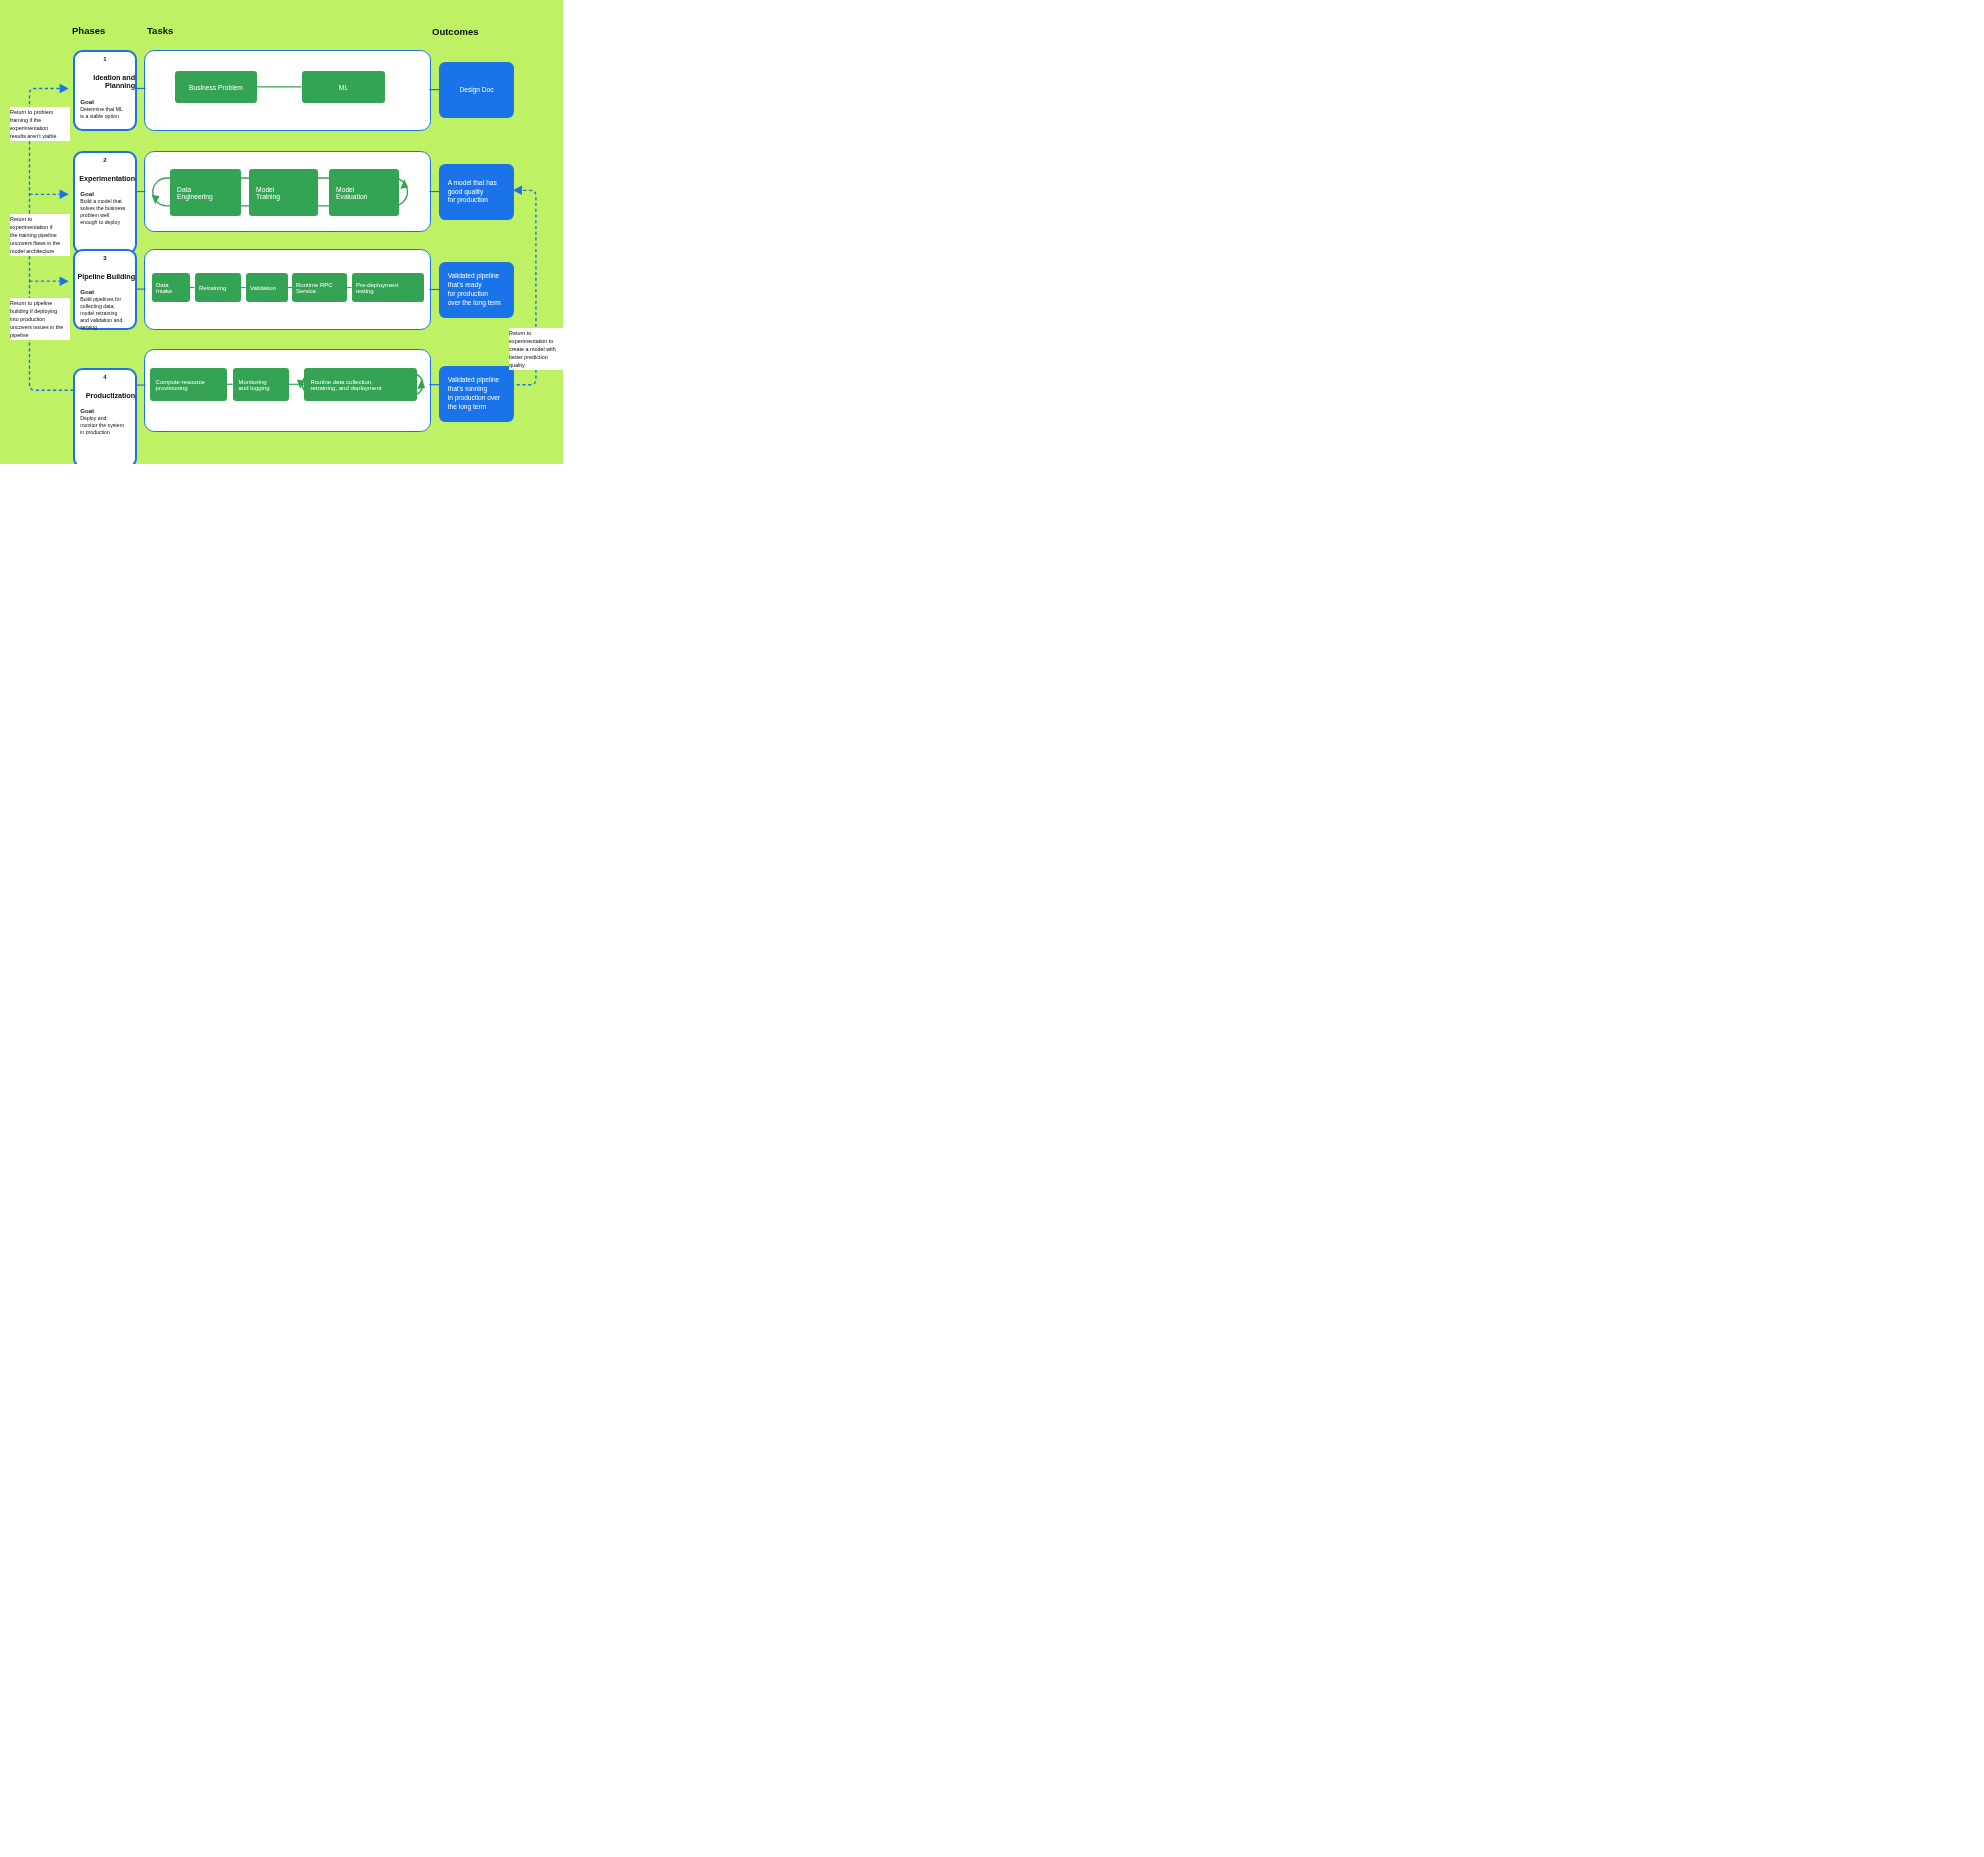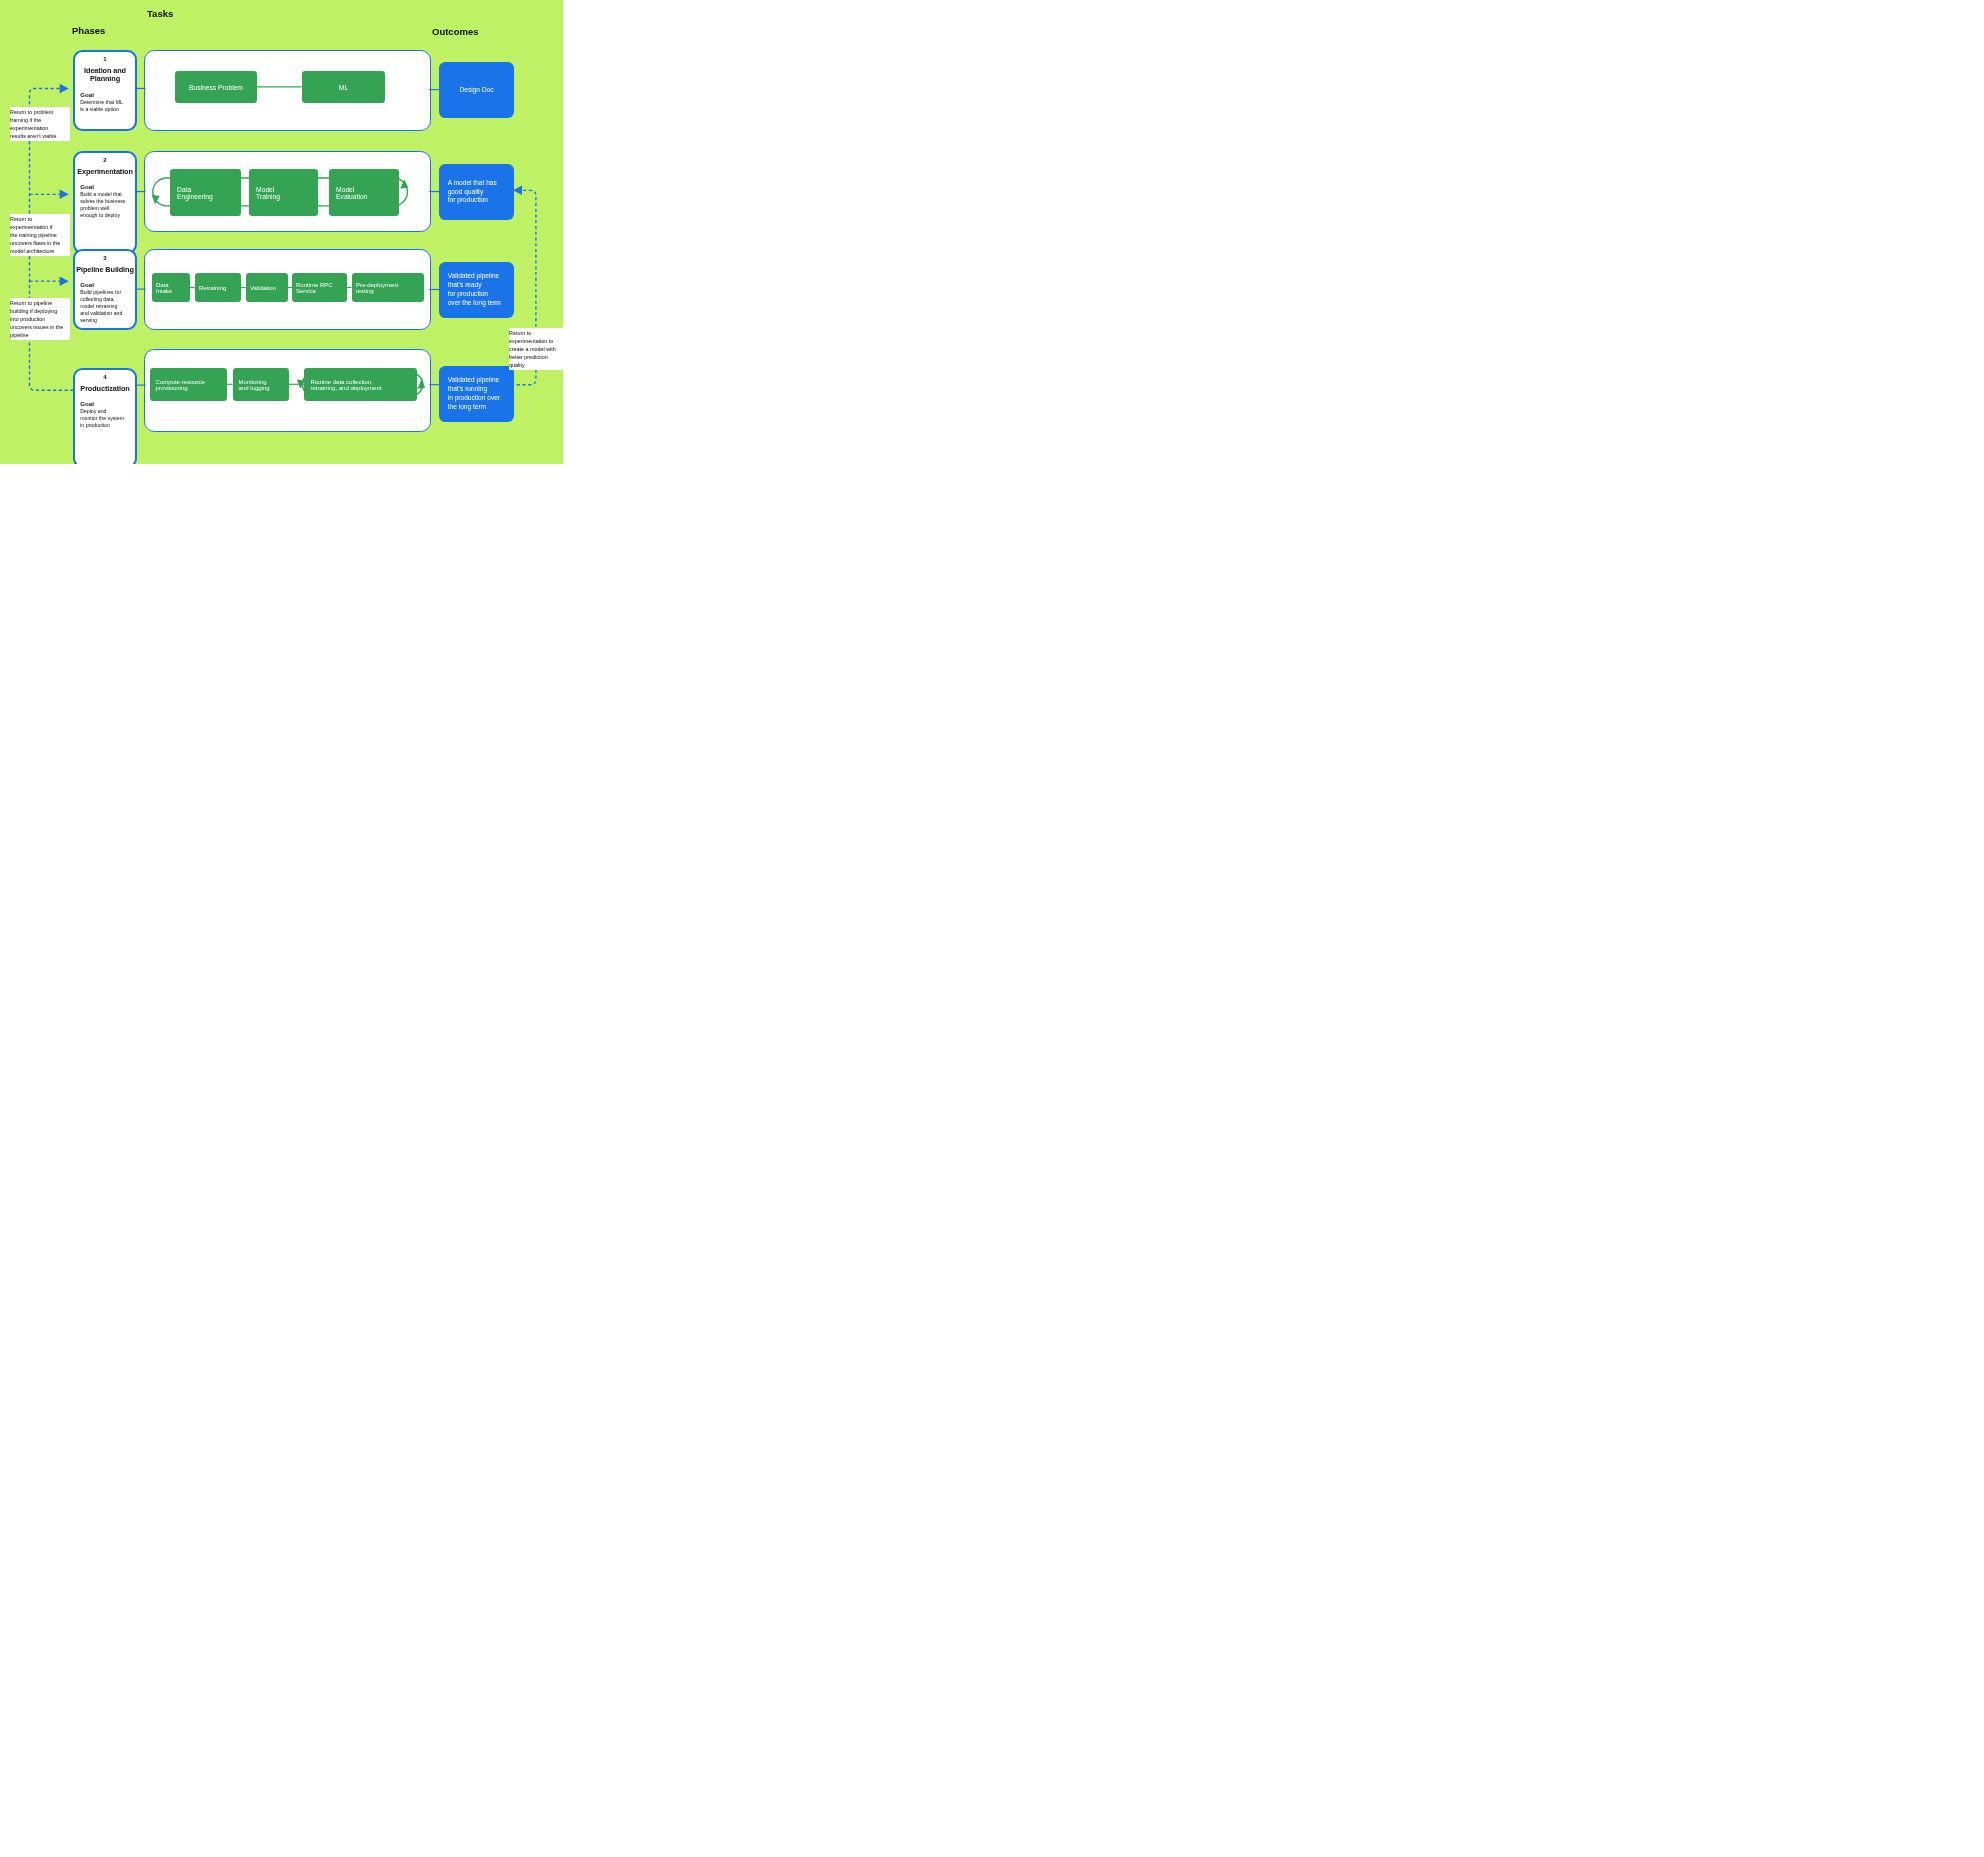--- a/index.html
+++ b/index.html
@@ -15,22 +15,22 @@
     border:1.8px solid #1a73e8;border-radius:10.3px;box-sizing:border-box;z-index:1;}
   .t1{top:50px;height:81px;} .t2{top:151px;height:81px;}
   .t3{top:249px;height:81px;} .t4{top:349px;height:83px;}
 
   
   .phase{position:absolute;left:73px;width:64px;background:#fff;
     border:2px solid #1a73e8;border-radius:9.5px;box-sizing:border-box;z-index:3;}
   .p1{top:50px;height:81px;} .p2{top:151px;height:103px;}
   .p3{top:249px;height:81px;} .p4{top:368px;height:100px;}
   .phase .num{text-align:center;font-weight:bold;font-size:6px;margin-top:3.6px;}
-  .phase .title{text-align:center;font-weight:bold;font-size:7.3px;line-height:1.15;
-    white-space:pre-line;margin-top:5px;letter-spacing:-0.1px;}
+  .phase .title{text-align:right;font-weight:bold;font-size:7.3px;line-height:1.15;
+    white-space:pre-line;margin-top:12px;letter-spacing:-0.1px;}
   .phase .goal-label{font-weight:bold;font-size:6.2px;margin:7.5px 0 0.8px 5.2px;}
   .phase .goal{font-size:5.2px;line-height:1.32;margin:0 2.4px 0 5.2px;white-space:pre-line;}
 
   
   .gbox{position:absolute;background:#34a353;color:#fff;border-radius:3.2px;
     display:flex;align-items:center;box-sizing:border-box;z-index:3;white-space:pre-line;}
   .gbox span{display:block;}
   .g-center{justify-content:center;text-align:center;}
   .g-r1a{left:175px;top:71px;width:82px;height:32px;font-size:6.7px;}
   .g-r1b{left:302px;top:71px;width:83px;height:32px;font-size:6.7px;}
@@ -61,21 +61,21 @@
   .n2{left:10px;top:214px;width:60px;}
   .n3{left:10px;top:298px;width:60px;}
   .n4{left:509px;top:328px;width:55px;}
 </style>
 </head>
 <body>
 
 <div class="canvas">
 
   <div class="hdr" style="left:72px;top:25.4px;">Phases</div>
-  <div class="hdr" style="left:147px;top:8px;">Tasks</div>
+  <div class="hdr" style="left:147px;top:25px;">Tasks</div>
   <div class="hdr" style="left:432px;top:26px;">Outcomes</div>
 
   <div class="taskbox t1"></div>
   <div class="taskbox t2"></div>
   <div class="taskbox t3"></div>
   <div class="taskbox t4"></div>
 
   <svg class="wires" width="563" height="464" viewBox="0 0 1419 1170">
 
     <g stroke="#1a73e8" stroke-width="3">

